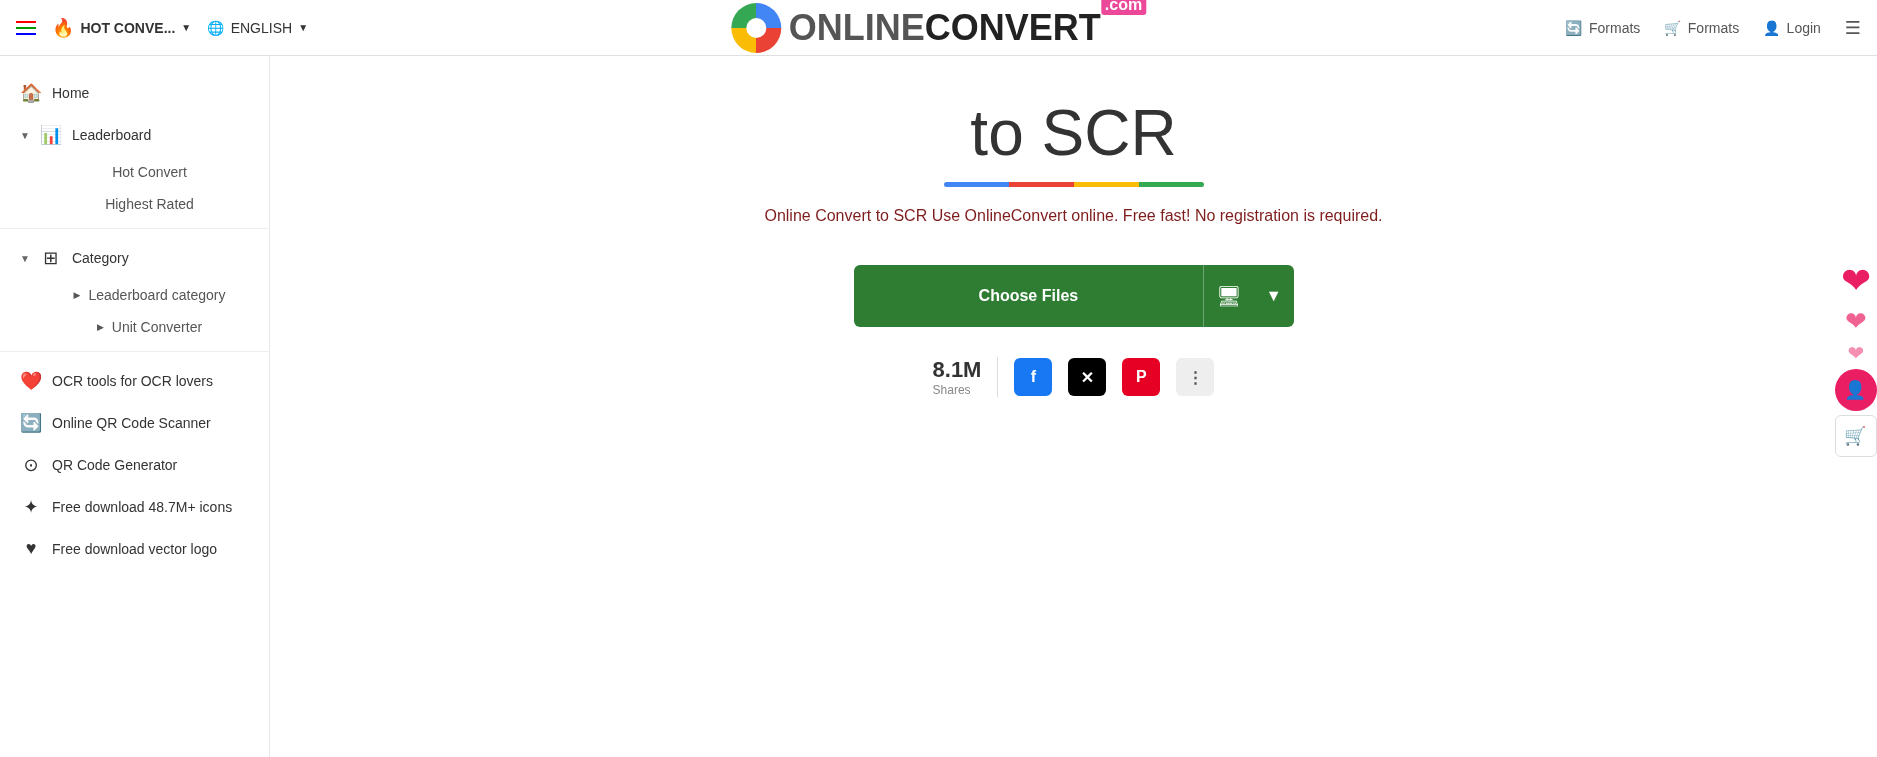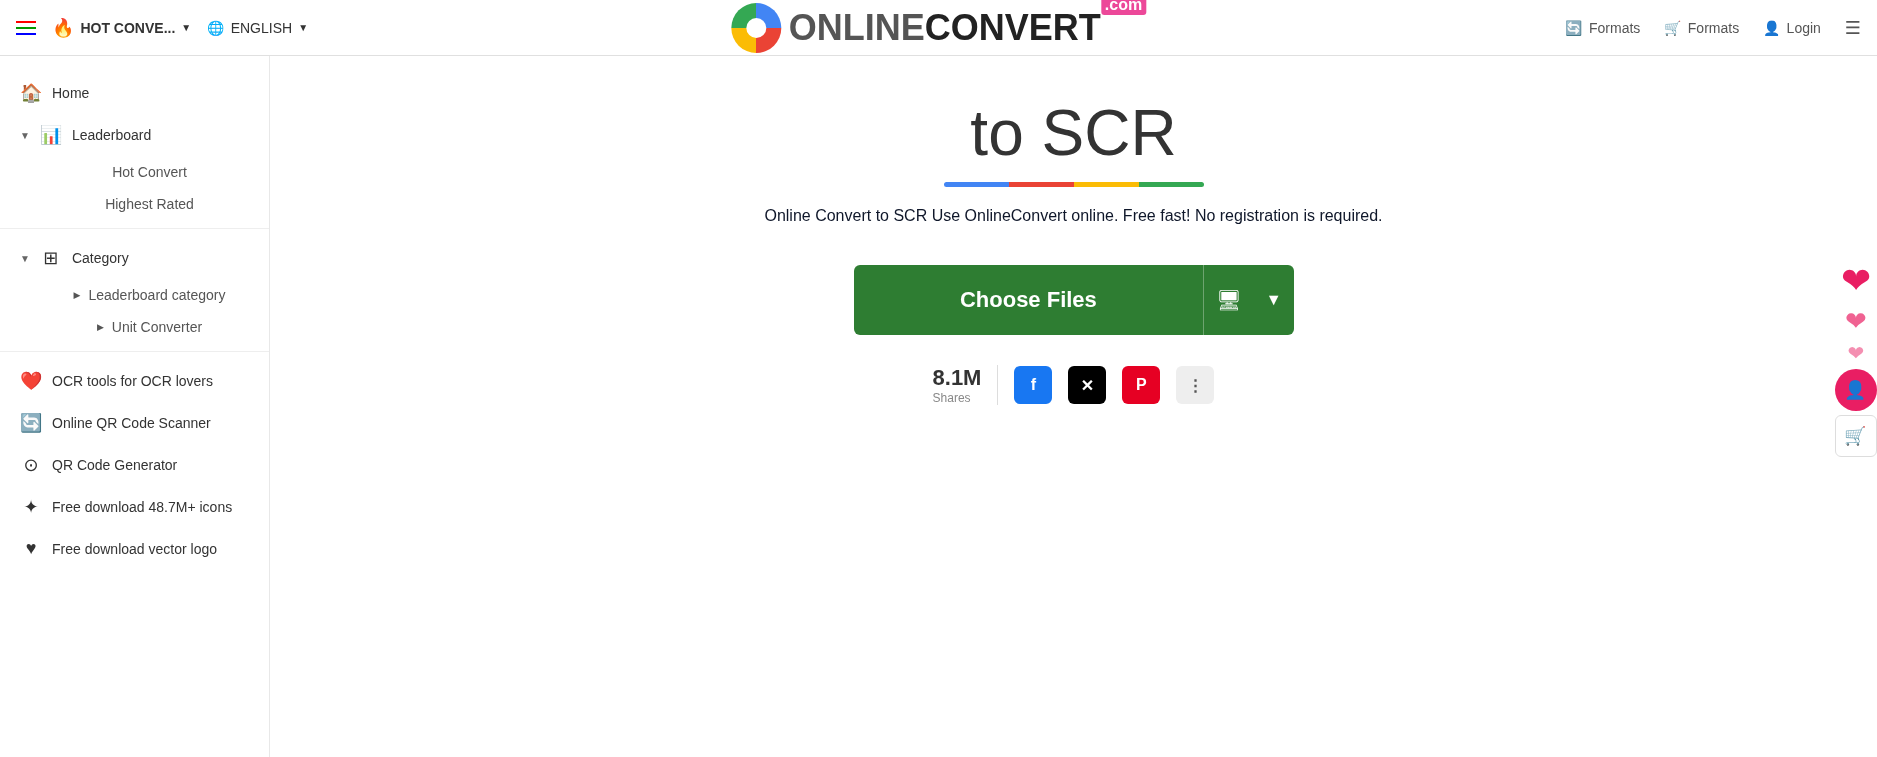--- a/index.html
+++ b/index.html
@@ -85,31 +85,31 @@
       text-align: center;
     }
 
     .title-underline {
       height: 5px; width: 260px;
       background: linear-gradient(to right, #4285F4 25%, #EA4335 25% 50%, #FBBC05 50% 75%, #34A853 75%);
       border-radius: 3px; margin-bottom: 20px;
     }
 
     .subtitle {
-      font-size: 16px; color: #0f172a; text-align: center; margin-bottom: 40px; max-width: 720px;
+      font-size: 16px; color: #7f1d1d; text-align: center; margin-bottom: 40px; max-width: 720px;
     }
 
     
     .choose-files-container {
       display: flex; align-items: stretch; width: 440px; border-radius: 6px;
       overflow: hidden; margin-bottom: 20px;
     }
     .choose-files-btn {
       flex: 1; background: #2e7d32; color: white; border: none;
-      font-size: 22px; font-weight: bold; padding: 22px 32px;
+      font-size: 16px; font-weight: bold; padding: 22px 32px;
       cursor: pointer; text-align: center;
     }
     .choose-files-right {
       display: flex; align-items: center; background: #2e7d32;
       border-left: 1px solid rgba(255,255,255,0.3);
     }
     .choose-files-monitor {
       color: white; font-size: 20px; padding: 0 12px; cursor: pointer;
     }
     .choose-files-chevron {

